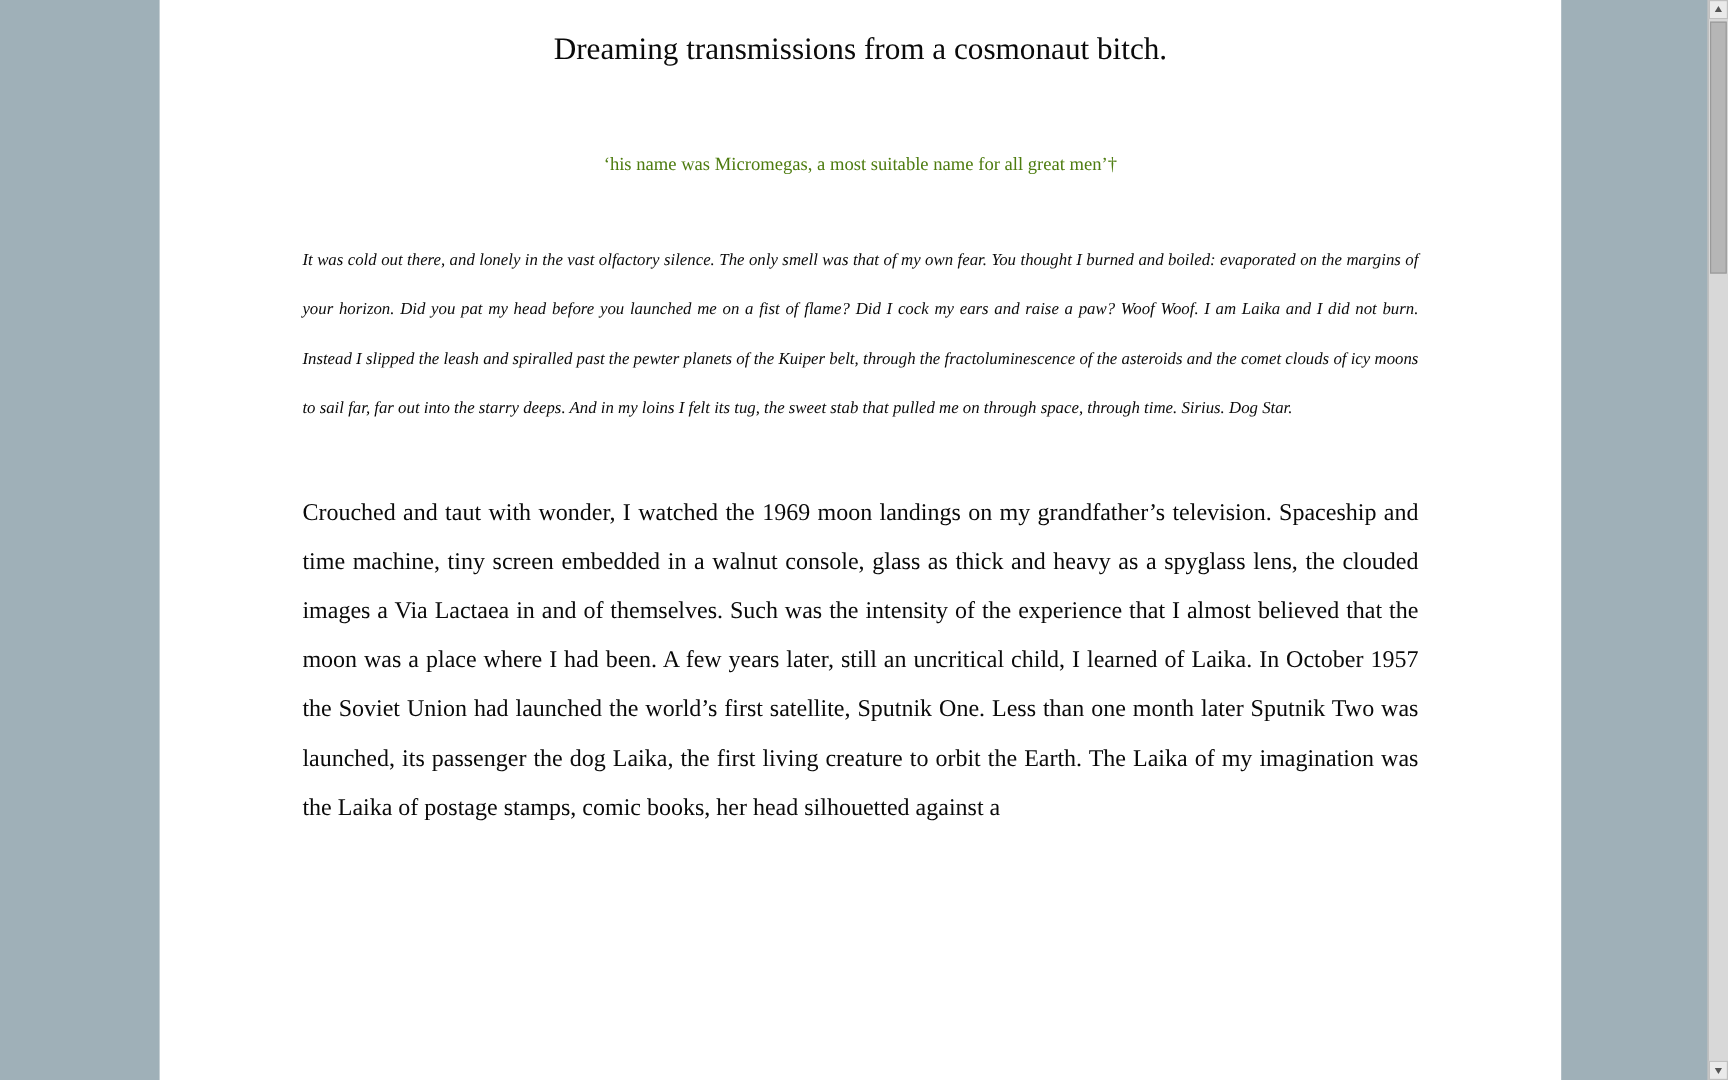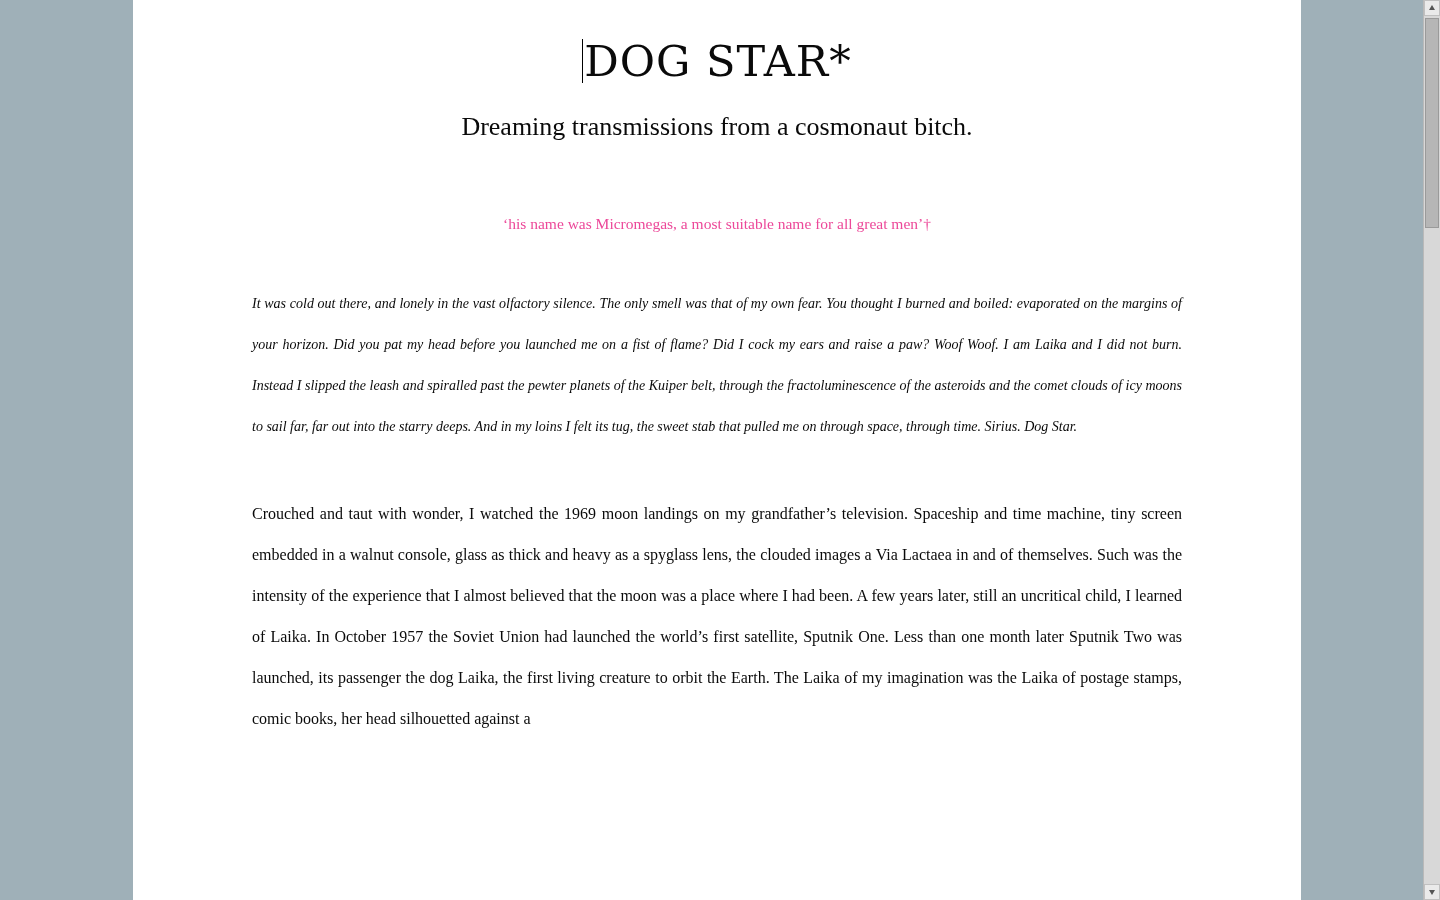--- a/index.html
+++ b/index.html
@@ -72,39 +72,39 @@
     font-size: 26px;
     color: #0a0a0a;
   }
 
   .epigraph {
     margin: 0;
     padding-top: 73px;
     text-align: center;
     font-family: "Liberation Serif", serif;
     font-size: 15.5px;
-    color: #ec4899;
+    color: #4d7c0f;
   }
 
   .body-italic {
     margin: 0;
     padding-top: 50px;
     font-family: "Liberation Serif", serif;
     font-style: italic;
     font-size: 14px;
     line-height: 41px;
     text-align: justify;
     color: #0a0a0a;
   }
 
   .body-roman {
     margin: 0;
     padding-top: 46px;
     font-family: "Liberation Serif", serif;
-    font-size: 16px;
+    font-size: 20px;
     line-height: 41px;
     text-align: justify;
     color: #0a0a0a;
   }
 
   
   .scrollbar {
     position: absolute;
     right: 0;
     top: 0;
@@ -152,21 +152,20 @@
   }
 </style>
 </head>
 <body>
 
 <div class="viewport">
 
   <div class="page">
     <div class="content">
 
-      <h1 class="doc-title"><span class="caret"></span><span>DOG STAR*</span></h1>
 
       <p class="doc-subtitle">Dreaming transmissions from a cosmonaut bitch.</p>
 
       <p class="epigraph">‘his name was Micromegas, a most suitable name for all great men’†</p>
 
       <p class="body-italic">It was cold out there, and lonely in the vast olfactory silence. The only smell was that of my own fear. You thought I burned and boiled: evaporated on the margins of your horizon.  Did you pat my head before you launched me on a fist of flame?  Did I cock my ears and raise a paw?  Woof Woof.  I am Laika and I did not burn.  Instead I slipped the leash and spiralled past the pewter planets of the Kuiper belt, through the fractoluminescence of the asteroids and the comet clouds of icy moons to sail far, far out into the starry deeps.  And in my loins I felt its tug, the sweet stab that pulled me on through space, through time.  Sirius.  Dog Star.</p>
 
       <p class="body-roman">Crouched and taut with wonder, I watched the 1969 moon landings on my grandfather’s television.  Spaceship and time machine, tiny screen embedded in a walnut console, glass as thick and heavy as a spyglass lens, the clouded images a Via Lactaea in and of themselves.  Such was the intensity of the experience that I almost believed that the moon was a place where I had been.  A few years later, still an uncritical child, I learned of Laika.  In October 1957 the Soviet Union had launched the world’s first satellite, Sputnik One. Less than one month later Sputnik Two was launched, its passenger the dog Laika, the first living creature to orbit the Earth. The Laika of my imagination was the Laika of postage stamps, comic books, her head silhouetted against a</p>
 
     </div>

